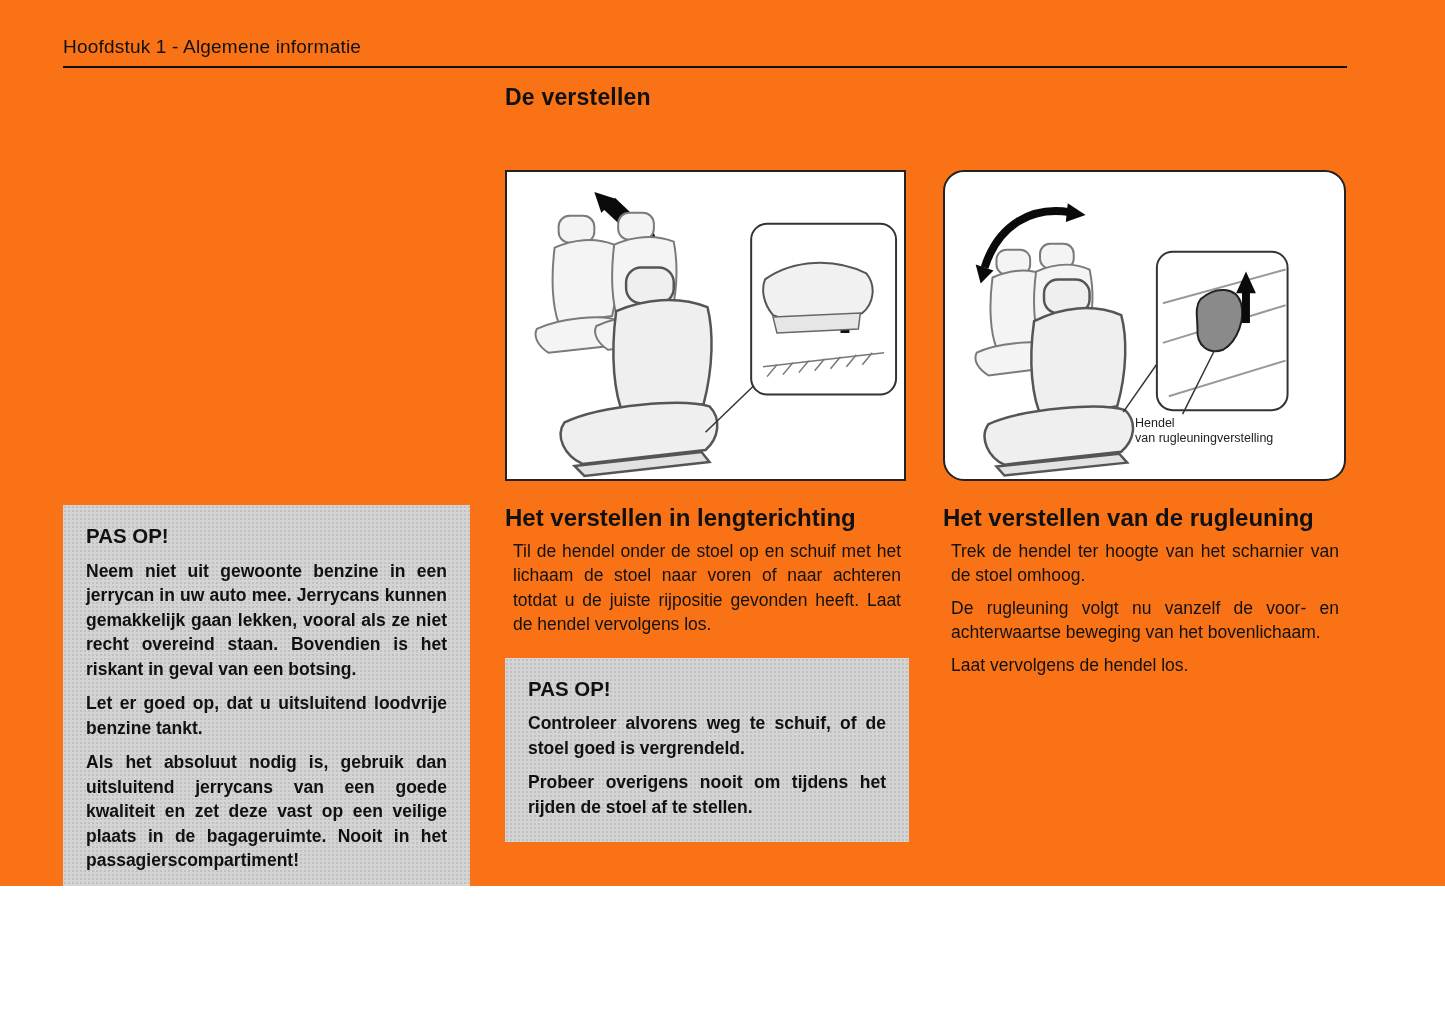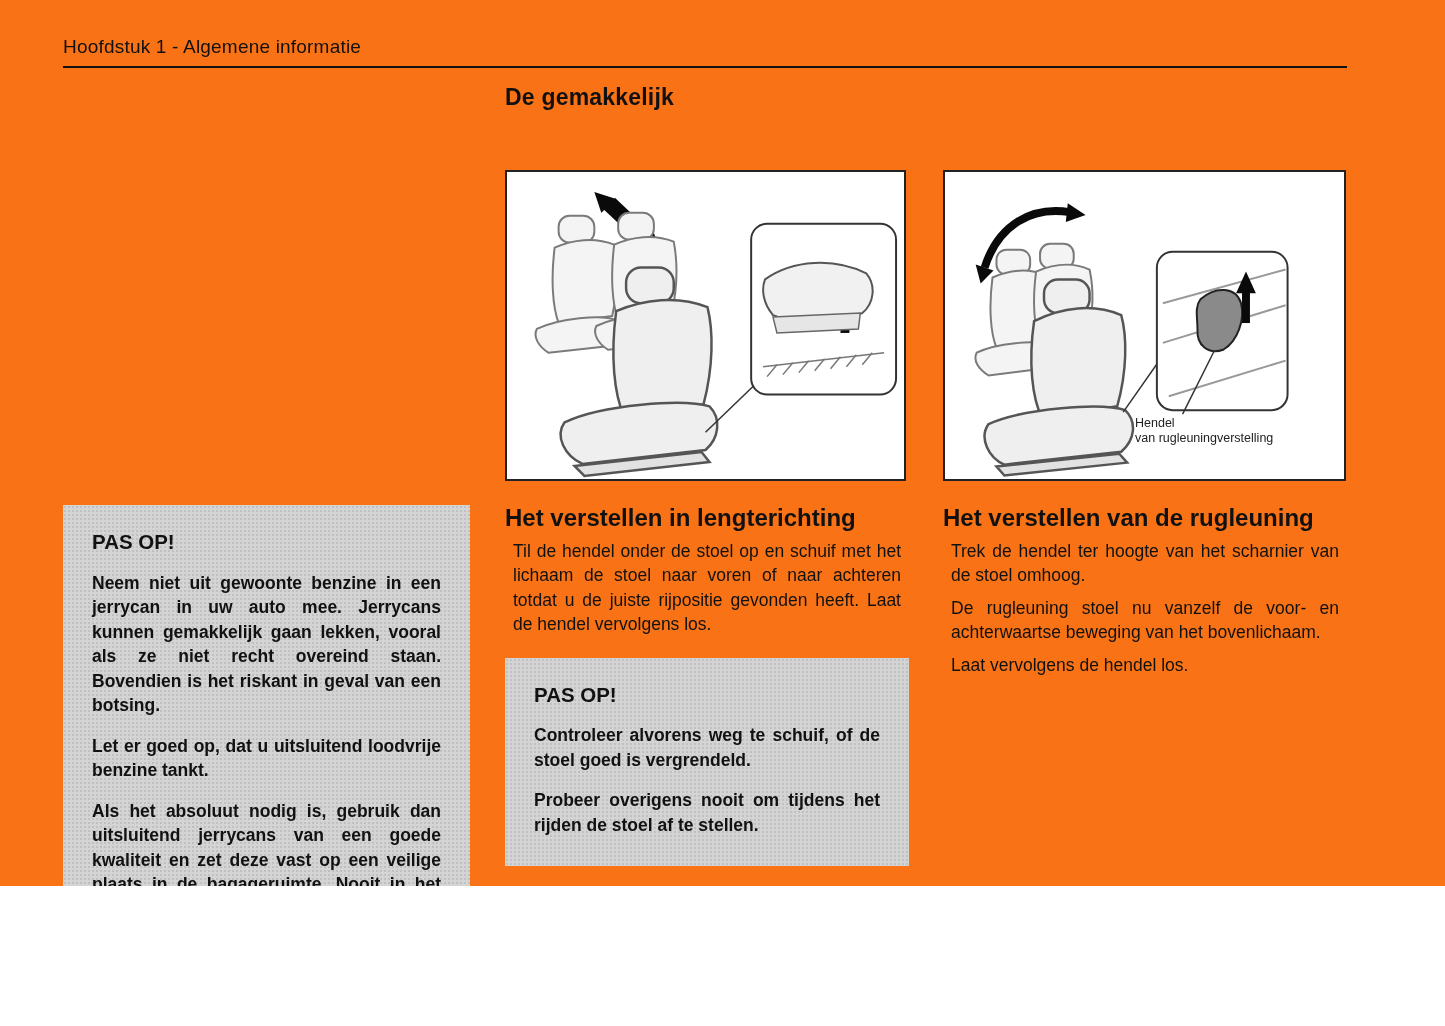--- a/index.html
+++ b/index.html
@@ -9,51 +9,51 @@
     font-family:"Liberation Sans","DejaVu Sans",sans-serif; color:#111; overflow:hidden;
   }
   .header-text { position:absolute; left:63px; top:36px; font-size:19px; letter-spacing:.2px; }
   .rule-top    { position:absolute; left:63px; top:66px;  width:1284px; height:2px; background:#111; }
   .rule-bottom { position:absolute; left:63px; top:933px; width:1284px; height:2px; background:#111; }
   .page-number { position:absolute; left:63px; top:888px; font-size:19px; }
   .doc-title   { position:absolute; left:505px; top:84px; font-size:23px; font-weight:bold; letter-spacing:.2px; }
 
   .illus { position:absolute; border:2px solid #222; background:#fff; }
   .illus-left  { left:505px; top:170px; width:401px; height:311px; }
-  .illus-right { left:943px; top:170px; width:403px; height:311px; }
+  .illus-right { left:943px; top:170px; width:403px; height:311px;border-radius:21px; }
   .illus svg { display:block; width:100%; height:100%; }
   .caption { position:absolute; left:190px; top:244px; font-size:12.5px; line-height:15px; color:#222; }
 
   .col { position:absolute; font-size:17.5px; line-height:24.5px; }
   .col-left  { left:63px;  top:505px; width:407px; }
   .col-mid   { left:505px; top:506px; width:404px; }
   .col-right { left:943px; top:506px; width:404px; }
 
   .warnbox {
     background-color:#d4d4d4;
     background-image:radial-gradient(#c0c0c0 1px, rgba(0,0,0,0) 1px);
     background-size:4px 4px;
     padding:9px 13px 13px 13px;
     font-weight:bold;
   }
-  .warnbox p, .warnbox h3 { margin:16px; }
+  .warnbox p, .warnbox h3 { margin:10px; }
   .warnbox p { text-align:justify; }
   h3.sec-head { font-size:24px; font-weight:bold; margin:0 0 3px 0; }
   .body-par { text-align:justify; margin:8px; }
   .mid-warn { margin-top:21px; }
 </style>
 </head>
 <body>
 
 <div class="page">
 
   <div class="header-text">Hoofdstuk 1 - Algemene informatie</div>
   <div class="rule-top"></div>
 
-  <div class="doc-title">De gemakkelijk</div>
+  <div class="doc-title">De verstellen</div>
 
   <div class="illus illus-left">
     <svg viewBox="0 0 400 309">
 
       <g fill="#0a0a0a">
         <polygon points="88,20 95,41 110,27"></polygon>
         <polygon points="97,37 109,26 147,62 135,73"></polygon>
         <polygon points="154,79 147,58 132,72"></polygon>
       </g>
 
@@ -157,20 +157,20 @@
     <div class="warnbox mid-warn">
       <h3>PAS OP!</h3>
       <p>Controleer alvorens weg te schuif, of de stoel goed is vergrendeld.</p>
       <p>Probeer overigens nooit om tijdens het rijden de stoel af te stellen.</p>
     </div>
   </div>
 
   <div class="col col-right">
     <h3 class="sec-head">Het verstellen van de rugleuning</h3>
     <p class="body-par">Trek de hendel ter hoogte van het scharnier van de stoel omhoog.</p>
-    <p class="body-par">De rugleuning stoel nu vanzelf de voor- en achterwaartse beweging van het bovenlichaam.</p>
+    <p class="body-par">De rugleuning volgt nu vanzelf de voor- en achterwaartse beweging van het bovenlichaam.</p>
     <p class="body-par">Laat vervolgens de hendel los.</p>
   </div>
 
   <div class="rule-bottom"></div>
   <div class="page-number">24</div>
 
 </div>
 
 </body></html>

